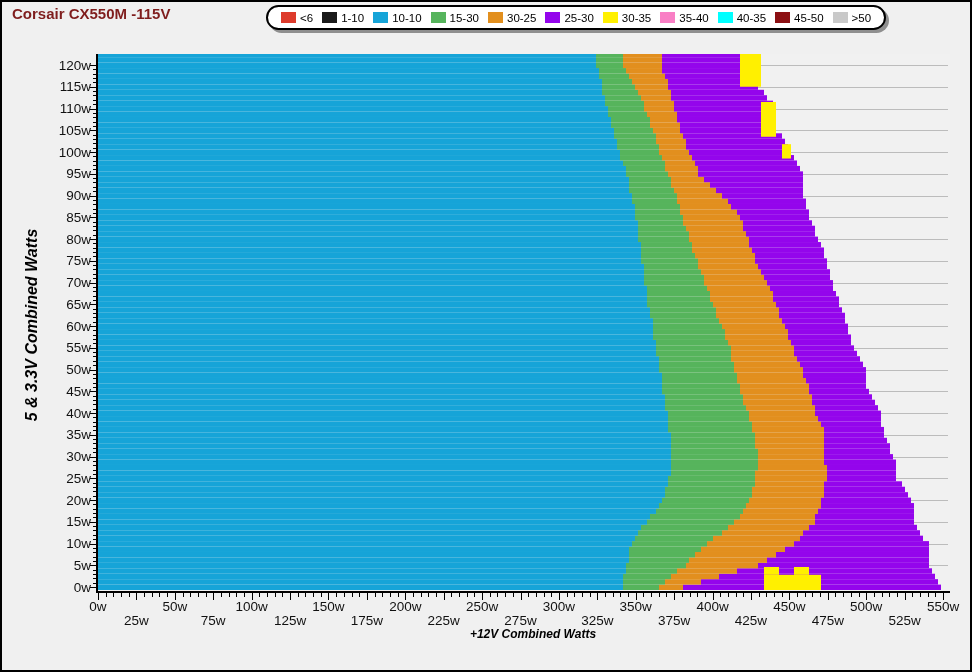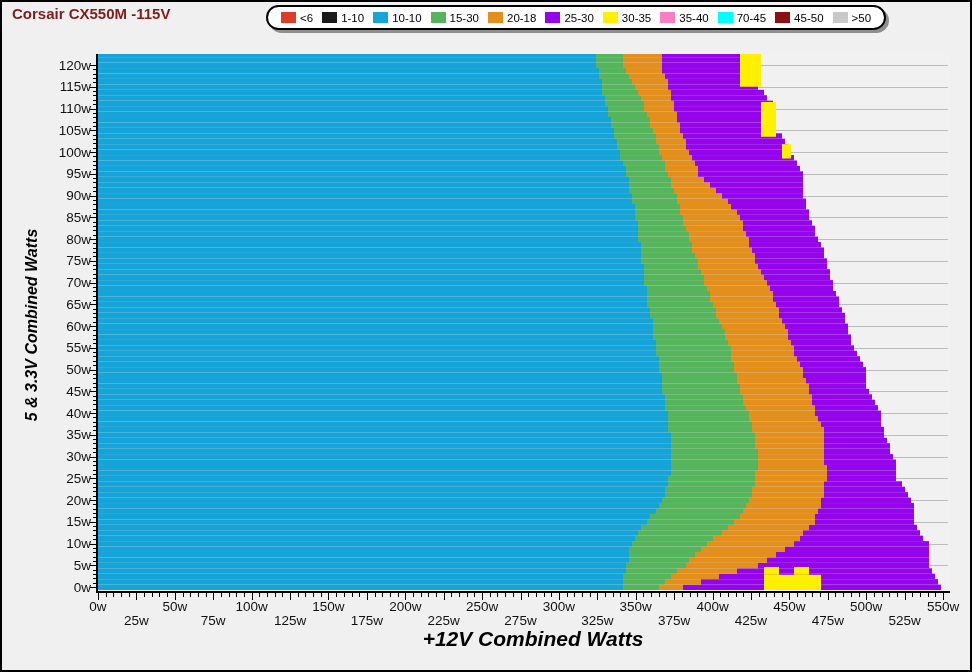--- a/index.html
+++ b/index.html
@@ -2,21 +2,21 @@
 <html><head>
 <meta charset="utf-8">
 <style>
   html,body{margin:0;padding:0;background:#ffffff;font-family:"Liberation Sans",sans-serif;}
   .frame{position:relative;width:972px;height:672px;background:#F0F0F0;border:2px solid #000;box-sizing:border-box;overflow:hidden;}
   .title{position:absolute;left:10px;top:3px;font-weight:bold;font-size:15px;line-height:18px;color:#7f1d1d;text-align:center;white-space:nowrap;}
   .legend{position:absolute;left:264px;top:3px;height:25px;background:#ffffff;border:2px solid #000;border-radius:14px;display:flex;align-items:center;padding:0 13px;gap:9px;box-shadow:3px 3px 0 #8f8f8f;box-sizing:border-box;}
   .legend-item{display:flex;align-items:center;gap:4px;font-size:11.5px;color:#000;white-space:nowrap;}
   .swatch{width:15px;height:11px;display:inline-block;}
   .ytitle{position:absolute;left:30px;top:323px;transform:translate(-50%,-50%) rotate(-90deg);font-weight:bold;font-style:italic;font-size:16px;white-space:nowrap;color:#000;}
-  .xtitle{position:absolute;left:531px;top:625px;transform:translateX(-50%);font-weight:bold;font-style:italic;font-size:21px;white-space:nowrap;color:#000;}
+  .xtitle{position:absolute;left:531px;top:625px;transform:translateX(-50%);font-weight:bold;font-style:italic;font-size:12px;white-space:nowrap;color:#000;}
   #plot{position:absolute;left:0;top:0;width:972px;height:672px;}
   svg text{font-family:"Liberation Sans",sans-serif;fill:#111;}
 </style>
 </head>
 <body>
 
 <div class="frame">
   <div id="plot"><svg width="972" height="672">
         <rect x="96" y="52" width="852" height="537" fill="#F1F1F1"></rect>
         <g>
@@ -751,37 +751,37 @@
       <span class="legend-item">
         <span class="swatch" style="background: rgb(22, 164, 216);"></span>
         <span>10-10</span>
       </span>
       <span class="legend-item">
         <span class="swatch" style="background: rgb(86, 180, 92);"></span>
         <span>15-30</span>
       </span>
       <span class="legend-item">
         <span class="swatch" style="background: rgb(226, 143, 30);"></span>
-        <span>20-18</span>
+        <span>30-25</span>
       </span>
       <span class="legend-item">
         <span class="swatch" style="background: rgb(148, 5, 236);"></span>
         <span>25-30</span>
       </span>
       <span class="legend-item">
         <span class="swatch" style="background: rgb(255, 240, 0);"></span>
         <span>30-35</span>
       </span>
       <span class="legend-item">
         <span class="swatch" style="background: rgb(249, 127, 197);"></span>
         <span>35-40</span>
       </span>
       <span class="legend-item">
         <span class="swatch" style="background: rgb(0, 255, 255);"></span>
-        <span>70-45</span>
+        <span>40-35</span>
       </span>
       <span class="legend-item">
         <span class="swatch" style="background: rgb(140, 16, 19);"></span>
         <span>45-50</span>
       </span>
       <span class="legend-item">
         <span class="swatch" style="background: rgb(201, 201, 201);"></span>
         <span>&gt;50</span>
       </span>
     </div>

